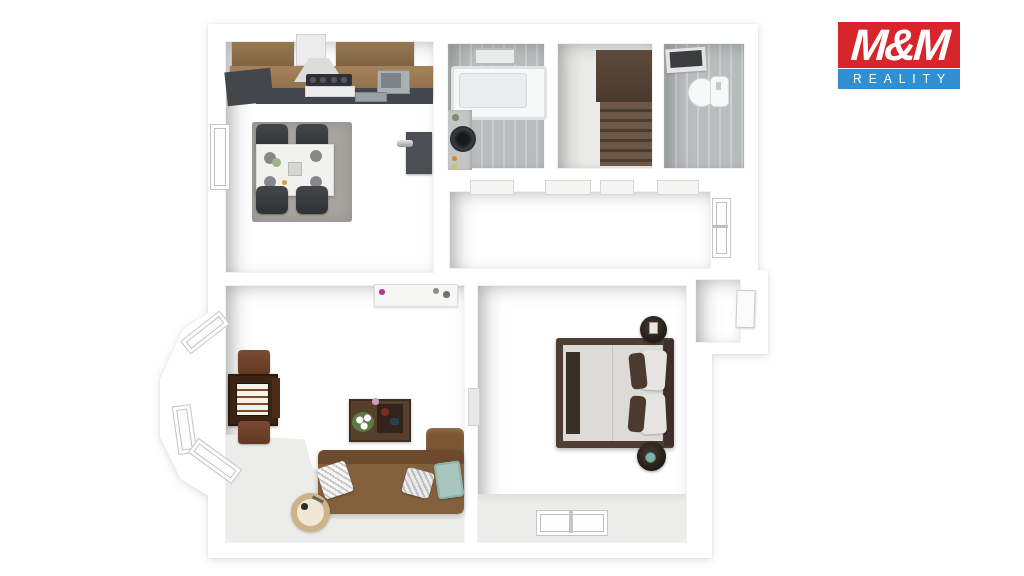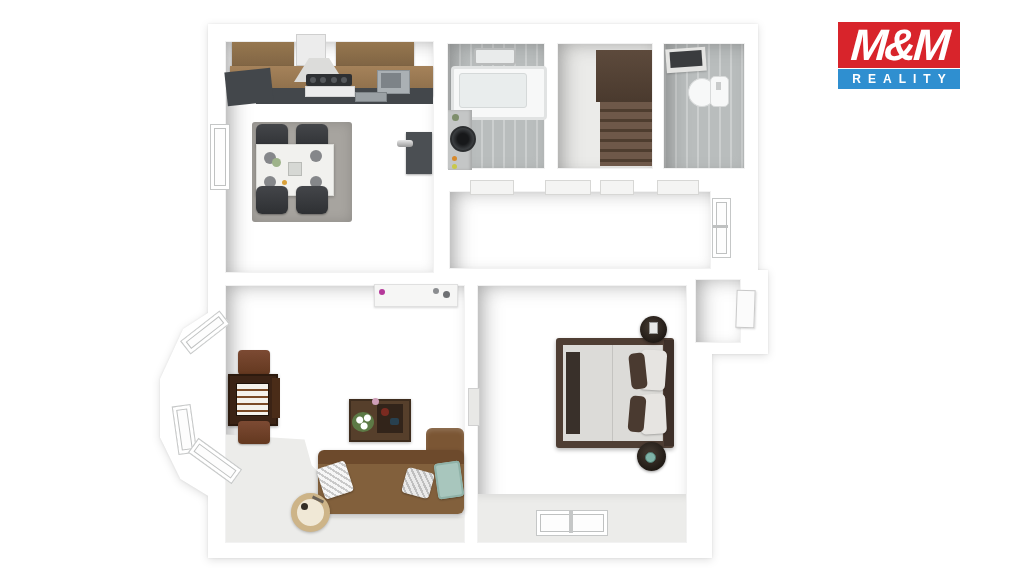--- a/index.html
+++ b/index.html
@@ -24,21 +24,21 @@
   .winframe{background:#fdfdfd;border:1px solid #c5c7c7;box-shadow:inset 0 0 0 3px #ffffff, inset 0 0 0 4px #bfc1c1;}
   .doorframe{background:#f4f4f3;border:1px solid #d7d7d5;}
   .chair{background:linear-gradient(180deg,#44464a,#2e3033);border-radius:6px;box-shadow:0 1px 2px rgba(0,0,0,.35);}
   .brownchair{background:linear-gradient(180deg,#7c4a33,#63381f);border-radius:4px;box-shadow:0 1px 2px rgba(0,0,0,.3);}
   .nightstand{background:radial-gradient(circle at 45% 40%,#3c332b 20%,#201a15 70%);box-shadow:0 1px 3px rgba(0,0,0,.4);}
   .pillow-stripe{background:repeating-linear-gradient(50deg,#f6f6f6 0 3px,#c9c9c9 3px 5px);border-radius:4px;box-shadow:0 1px 2px rgba(0,0,0,.3);}
   
   .logo-top{display:flex;align-items:center;justify-content:center;background:var(--logo-red,#d8242b);}
   .logo-top span{color:#fff;font-weight:bold;font-style:italic;font-size:44px;letter-spacing:-3px;transform:skewX(-4deg);line-height:1;}
   .logo-bottom{display:flex;align-items:center;justify-content:center;background:var(--logo-blue,#2f8fd0);}
-  .logo-bottom span{color:#fff;font-weight:bold;font-size:12px;letter-spacing:7px;padding-left:7px;line-height:1;}
+  .logo-bottom span{color:#fff;font-weight:normal;font-size:12px;letter-spacing:7px;padding-left:7px;line-height:1;}
 </style>
 </head>
 <body>
 
 <div class="stage">
   <div class="plan">
 
     <div class="abs wall" style="left:208px;top:24px;width:550px;height:248px;"></div>
     <div class="abs wall" style="left:208px;top:270px;width:274px;height:288px;"></div>
     <div class="abs wall" style="left:460px;top:270px;width:252px;height:288px;"></div>

